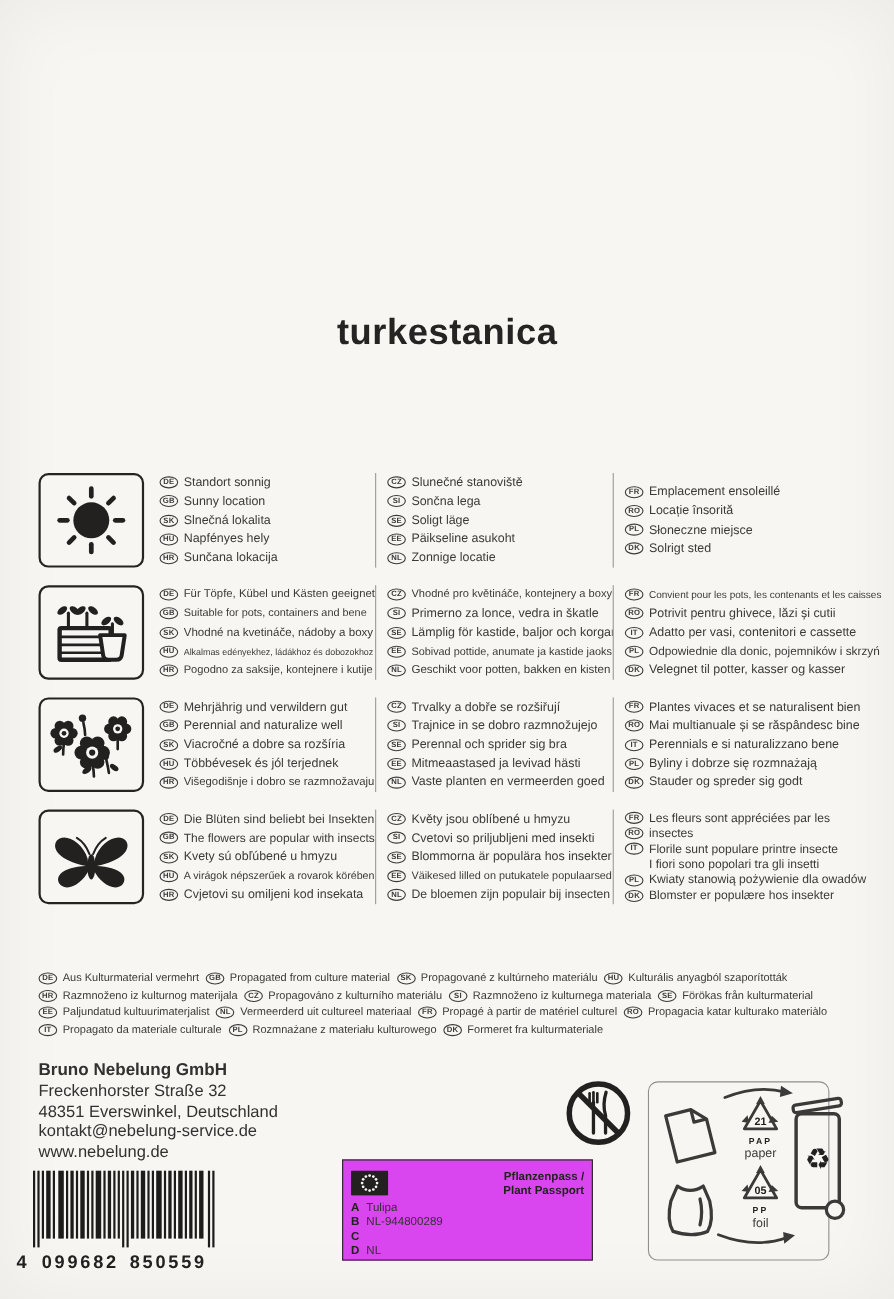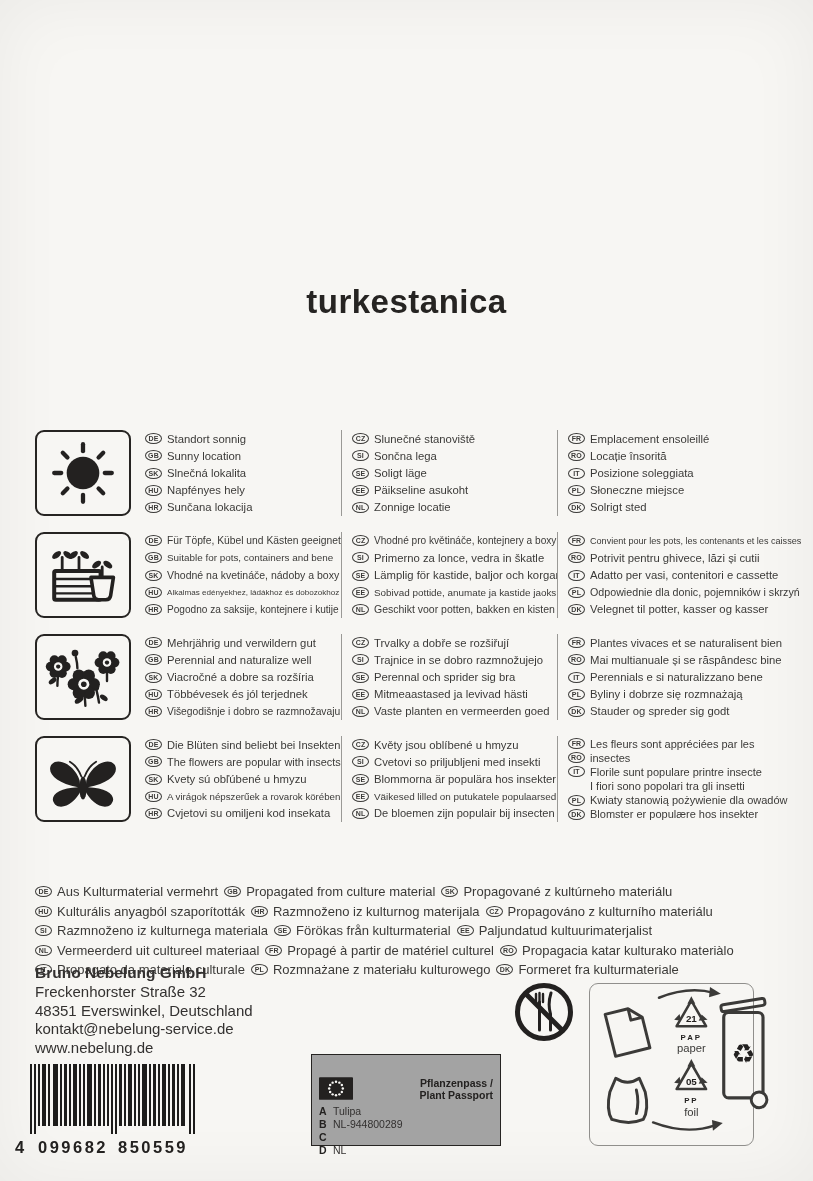--- a/index.html
+++ b/index.html
@@ -26,29 +26,29 @@
   .lang-badge{flex:none;width:17px;height:11px;border:1.2px solid currentColor;border-radius:50%;
               display:flex;align-items:center;justify-content:center;
               font-size:7px;font-weight:bold;letter-spacing:0.2px;margin-right:5px;box-sizing:border-box;}
   .lang-badge.empty{visibility:hidden;}
   .lang-text{font-size:11.3px;white-space:nowrap;overflow:hidden;flex:1;}
   .cell.dense .lang-text{font-size:11px;}
   
   .prop{position:absolute;top:884px;left:35px;width:765px;display:flex;flex-wrap:wrap;
         column-gap:6px;row-gap:4.5px;}
   .prop .line{height:auto;flex:none;}
-  .prop .lang-text{flex:none;overflow:visible;font-size:13px;}
+  .prop .lang-text{flex:none;overflow:visible;font-size:10px;}
   
   .company{position:absolute;left:35px;top:964px;font-size:15px;line-height:18.8px;color:#333130;}
   .company .name{font-weight:bold;font-size:15.5px;}
   
   .barcode{position:absolute;left:12px;top:1064px;}
   
-  .passport{position:absolute;left:311px;top:1054px;width:190px;height:92px;border:1.8px solid #262422;
-            box-sizing:border-box;padding:22px 7px;background:#a3a3a3;}
+  .passport{position:absolute;left:311px;top:1054px;width:228px;height:92px;border:1.8px solid #262422;
+            box-sizing:border-box;padding:9px 7px;background:#d946ef;}
   .pp-head{display:flex;justify-content:space-between;align-items:flex-start;}
   .pp-title{text-align:right;font-weight:bold;font-size:10.5px;line-height:12px;color:#232120;}
   .pp-rows{margin-top:4px;}
   .pp-row{display:flex;font-size:10.5px;line-height:13px;color:#333130;}
   .pp-key{font-weight:bold;width:14px;flex:none;color:#232120;}
   
   .no-food{position:absolute;left:512px;top:980px;width:64px;height:64px;}
   .pefc{position:absolute;left:506px;top:1048px;width:78px;text-align:center;color:#232120;}
   .pefc-name{font-weight:bold;font-size:17px;letter-spacing:2px;line-height:18px;margin-top:1px;}
   .pefc-code{font-size:7.3px;margin-top:2px;color:#3b3a38;}
@@ -141,24 +141,20 @@
   <div class="line">
     <span class="lang-badge">FR</span>
     <span class="lang-text">Emplacement ensoleillé</span>
   </div>
 
   <div class="line">
     <span class="lang-badge">RO</span>
     <span class="lang-text">Locație însorită</span>
   </div>
 
-  <div class="line">
-    <span class="lang-badge">IT</span>
-    <span class="lang-text">Posizione soleggiata</span>
-  </div>
 
   <div class="line">
     <span class="lang-badge">PL</span>
     <span class="lang-text">Słoneczne miejsce</span>
   </div>
 
   <div class="line">
     <span class="lang-badge">DK</span>
     <span class="lang-text">Solrigt sted</span>
   </div>

